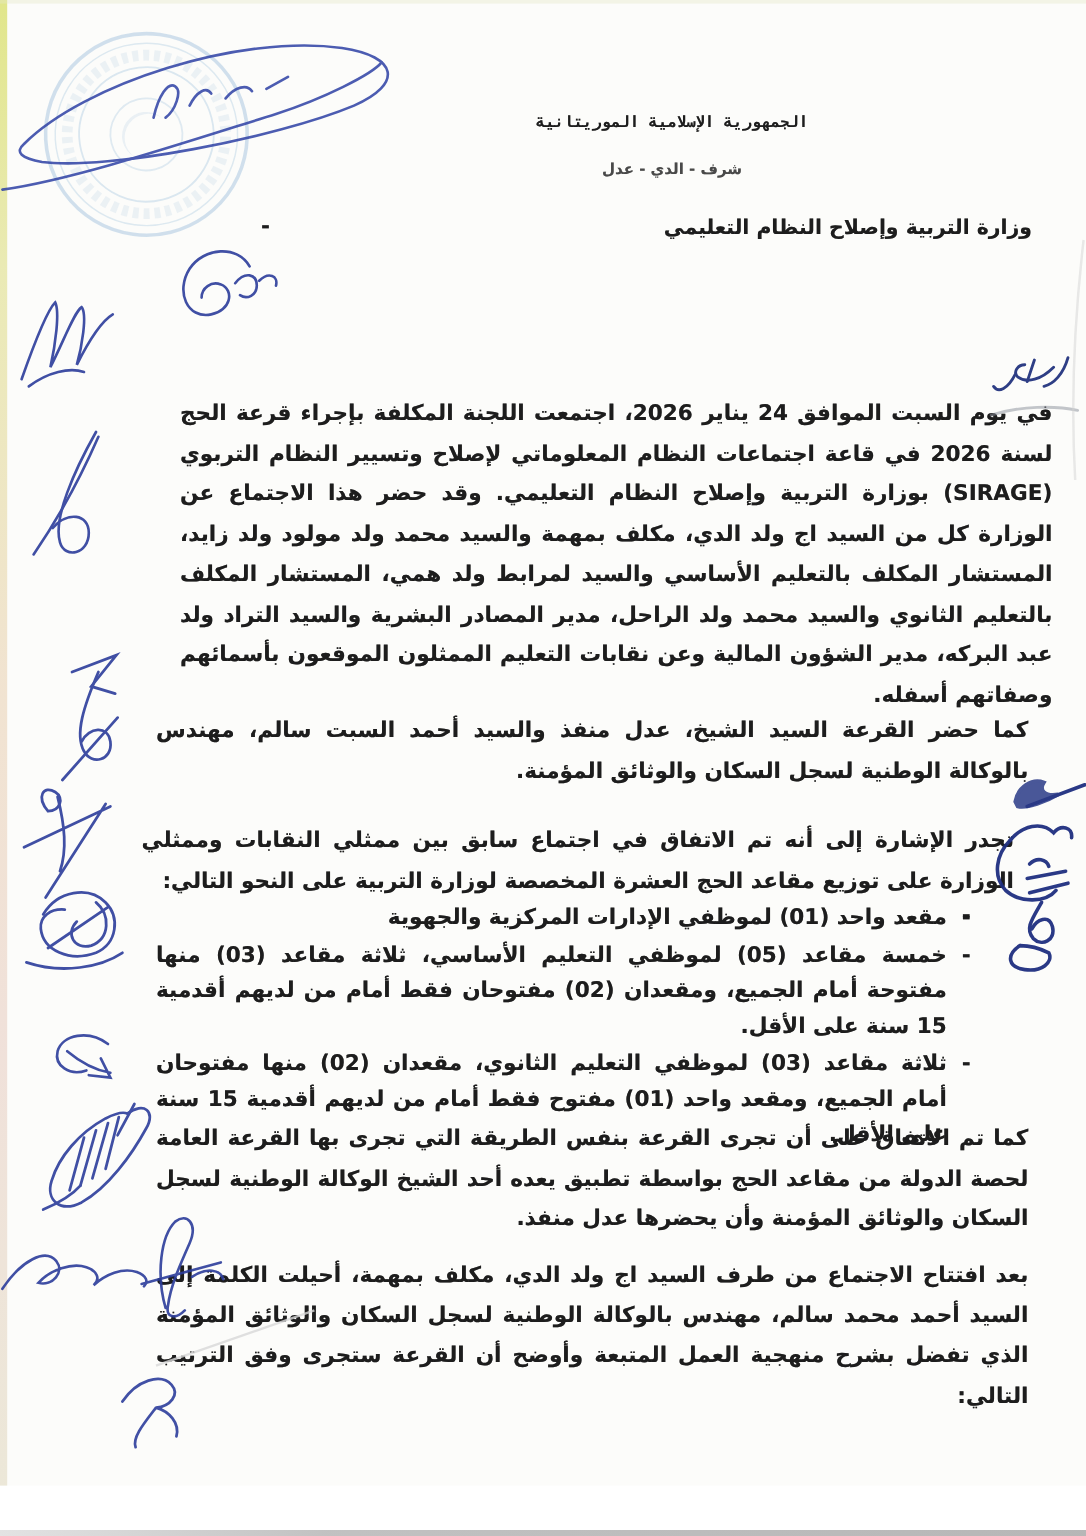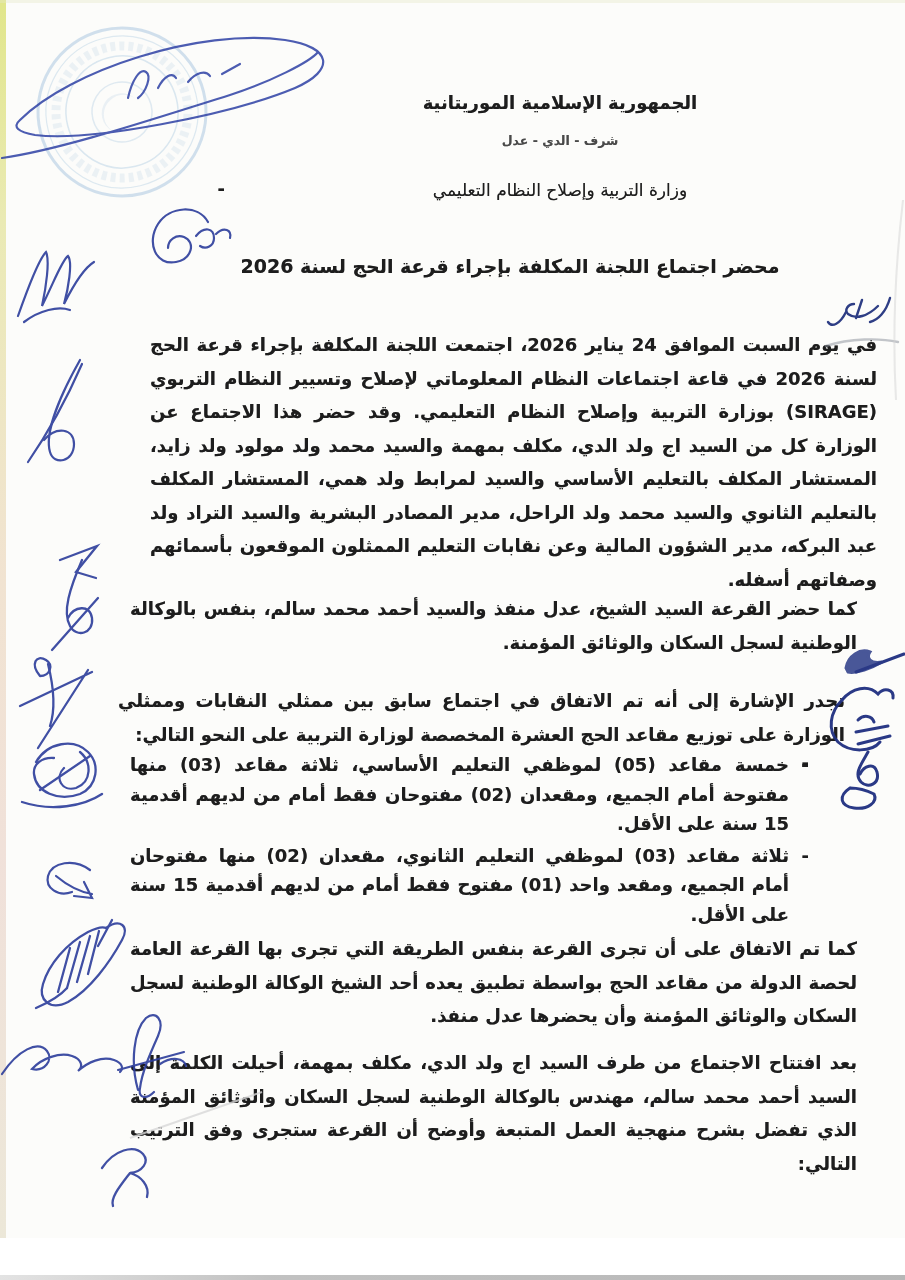--- a/index.html
+++ b/index.html
@@ -17,23 +17,23 @@
     opacity:.85;}
   .edge-top{position:absolute;top:0;left:0;width:100%;height:3px;background:#e6e8c8;opacity:.4;}
   .edge-bottom{position:absolute;left:0;top:1275px;width:100%;height:5px;
     background:linear-gradient(90deg,#cccccc,#8f8f8f 30%,#7b7b7b);opacity:.55;}
 
   .txt{position:absolute;direction:rtl;text-align:justify;
     font-size:18px;line-height:33.5px;font-weight:600;
     text-shadow:0 0 .5px rgba(25,25,25,.55);}
   .center{text-align:center;}
 
-  .hdr-republic{top:86px;left:260px;width:600px;font-size:18px;font-weight:800;}
+  .hdr-republic{top:86px;left:260px;width:600px;font-size:13px;font-weight:800;font-family:Liberation Mono, monospace;}
   .hdr-motto{top:124px;left:260px;width:600px;font-size:12.5px;font-weight:600;opacity:.8;}
-  .hdr-ministry{top:174px;left:260px;width:600px;font-size:17px;font-weight:400;}
+  .hdr-ministry{top:174px;left:260px;width:600px;font-size:17px;font-weight:700;text-align:right;}
   .stray-dash{top:172px;left:205px;width:20px;font-weight:700;}
   .doc-title{top:250px;left:180px;width:660px;font-size:19px;font-weight:800;}
 
   .p-opening{top:328px;left:130px;width:727px;margin-left:20px;}
   .p-attendees{top:592px;left:130px;width:727px;}
   .p-agreement{top:684px;left:118px;width:727px;}
   .bullets{top:748px;left:130px;width:727px;line-height:29.5px;}
   .bullet{position:relative;padding-right:68px;margin-bottom:2px;}
   .bullet .dash{position:absolute;right:48px;top:0;font-weight:700;}
   .p-method{top:932px;left:130px;width:727px;}
@@ -49,32 +49,32 @@
 
 <div class="page">
 
   <div class="edge-left"></div>
   <div class="edge-top"></div>
 
   <div class="txt center hdr-republic" dir="rtl">الجمهورية الإسلامية الموريتانية</div>
   <div class="txt center hdr-motto" dir="rtl">شرف - الدي - عدل</div>
   <div class="txt center hdr-ministry" dir="rtl">وزارة التربية وإصلاح النظام التعليمي</div>
   <div class="txt stray-dash">-</div>
-  <div class="txt center doc-title" dir="rtl">محضر اجتماع اللجنة المكلفة بإجراء قرعة الحج لسنة 2026</div>
 
   <div class="txt p-opening" dir="rtl">في يوم السبت الموافق 24 يناير 2026، اجتمعت اللجنة المكلفة بإجراء قرعة الحج لسنة 2026 في قاعة اجتماعات النظام المعلوماتي لإصلاح وتسيير النظام التربوي (SIRAGE) بوزارة التربية وإصلاح النظام التعليمي. وقد حضر هذا الاجتماع عن الوزارة كل من السيد اج ولد الدي، مكلف بمهمة والسيد محمد ولد مولود ولد زايد، المستشار المكلف بالتعليم الأساسي والسيد لمرابط ولد همي، المستشار المكلف بالتعليم الثانوي والسيد محمد ولد الراحل، مدير المصادر البشرية والسيد التراد ولد عبد البركه، مدير الشؤون المالية وعن نقابات التعليم الممثلون الموقعون بأسمائهم وصفاتهم أسفله.</div>
-  <div class="txt p-attendees" dir="rtl">كما حضر القرعة السيد الشيخ، عدل منفذ والسيد أحمد محمد سالم، بنفس بالوكالة الوطنية لسجل السكان والوثائق المؤمنة.</div>
+  <div class="txt p-attendees" dir="rtl">كما حضر القرعة السيد الشيخ، عدل منفذ والسيد أحمد السبت سالم، مهندس بالوكالة الوطنية لسجل السكان والوثائق المؤمنة.</div>
   <div class="txt p-agreement" dir="rtl">تجدر الإشارة إلى أنه تم الاتفاق في اجتماع سابق بين ممثلي النقابات وممثلي الوزارة على توزيع مقاعد الحج العشرة المخصصة لوزارة التربية على النحو التالي:</div>
 
   <div class="txt bullets" dir="rtl">
     <div class="bullet">
       <span class="dash">-</span>
     </div>
     <div class="bullet">
       <span class="dash">-</span>
+      <span>مقعد واحد (01) لموظفي الإدارات المركزية والجهوية</span>
     </div>
     <div class="bullet">
       <span class="dash">-</span>
       <span>خمسة مقاعد (05) لموظفي التعليم الأساسي، ثلاثة مقاعد (03) منها مفتوحة أمام الجميع، ومقعدان (02) مفتوحان فقط أمام من لديهم أقدمية 15 سنة على الأقل.</span>
     </div>
     <div class="bullet">
       <span class="dash">-</span>
       <span>ثلاثة مقاعد (03) لموظفي التعليم الثانوي، مقعدان (02) منها مفتوحان أمام الجميع، ومقعد واحد (01) مفتوح فقط أمام من لديهم أقدمية 15 سنة على الأقل.</span>
     </div>
   </div>

